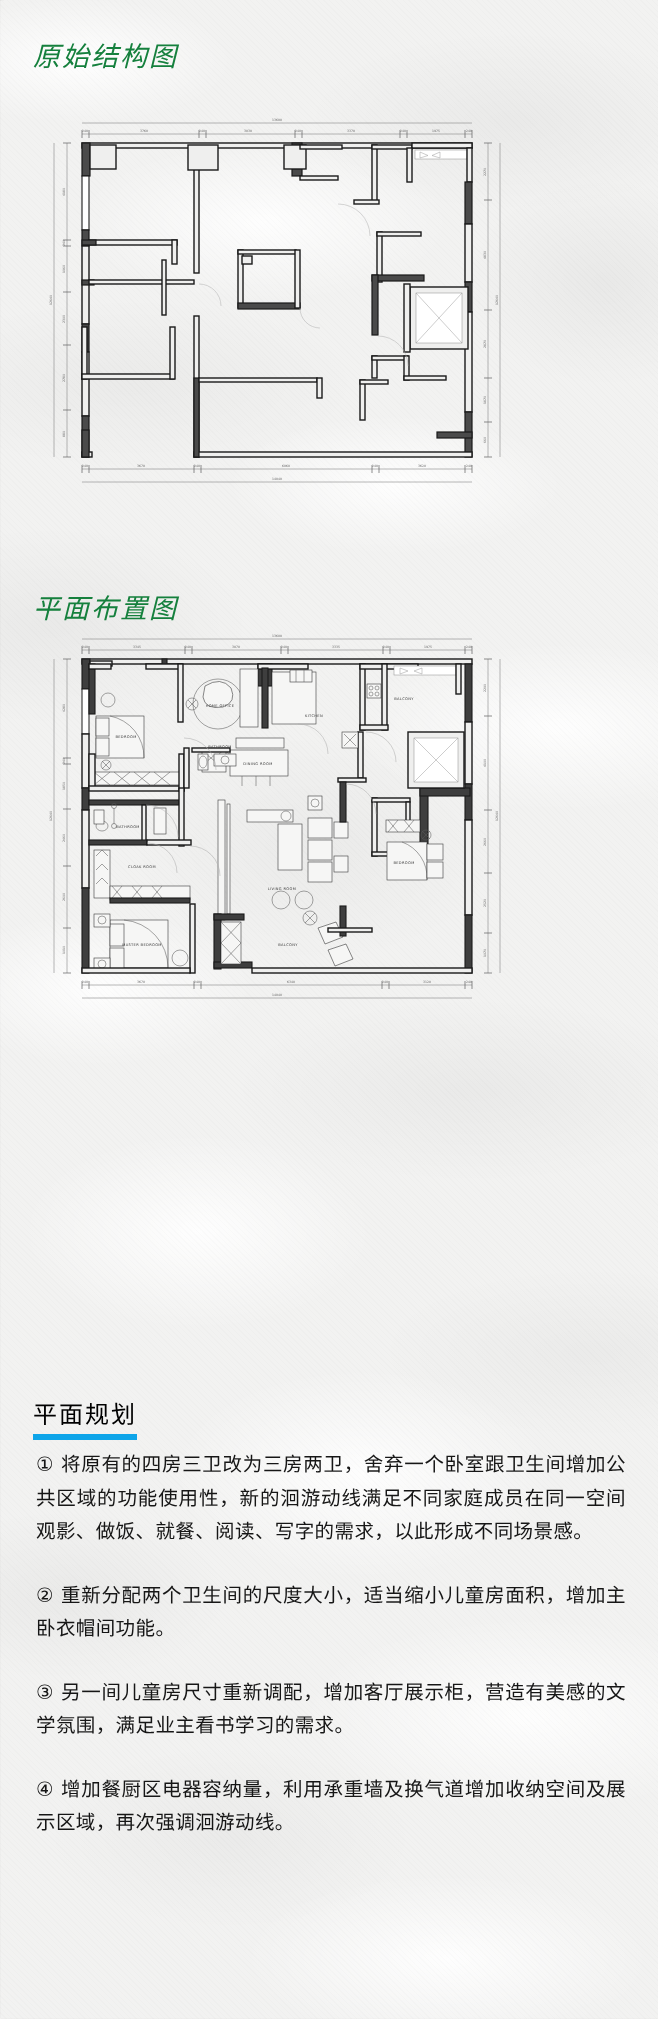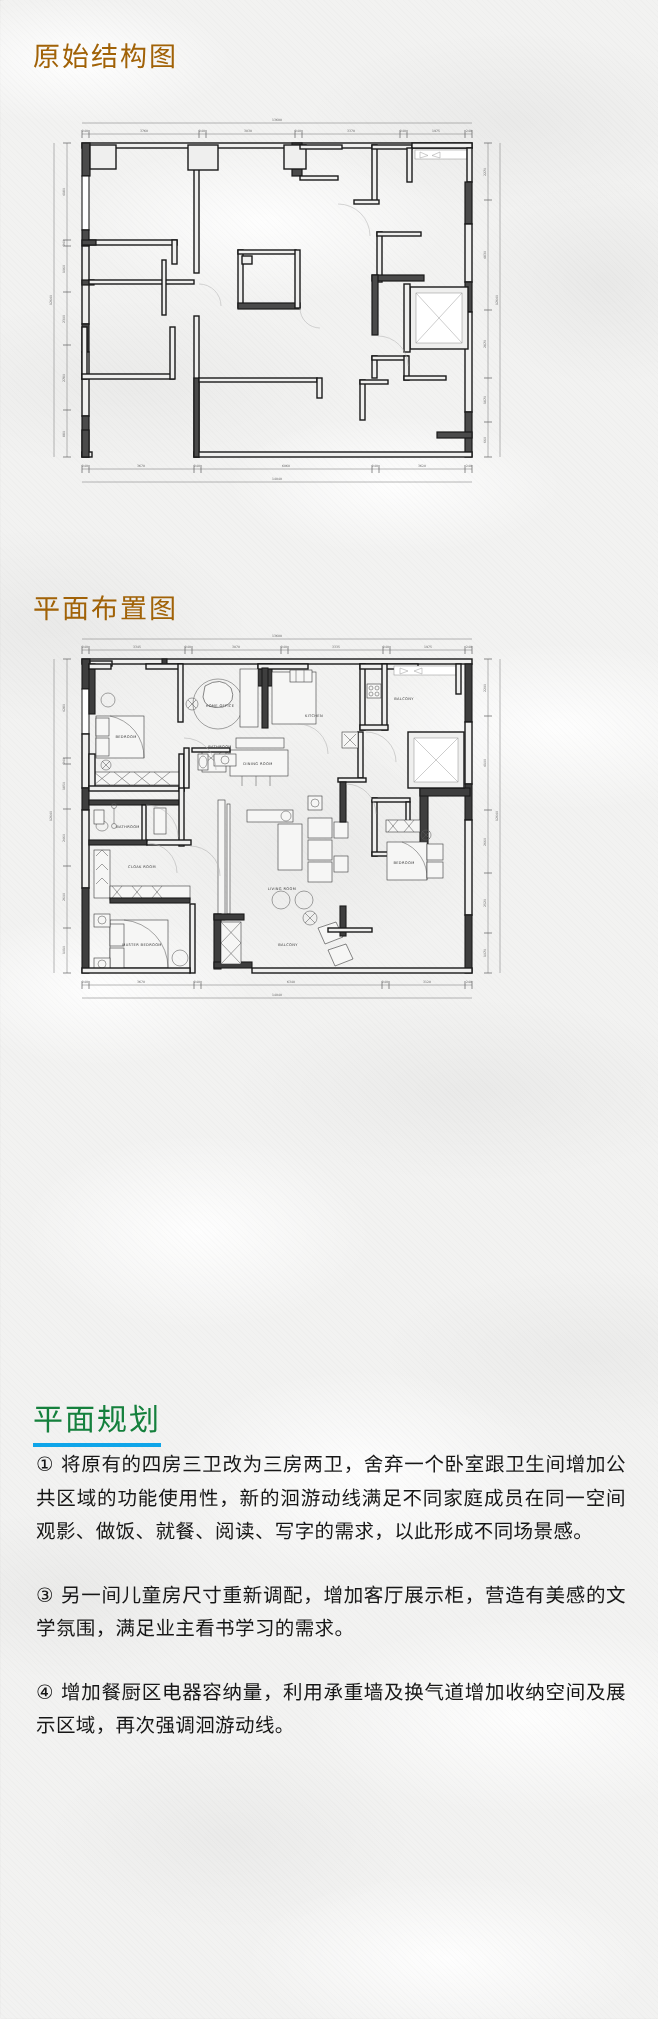--- a/index.html
+++ b/index.html
@@ -51,32 +51,33 @@
       repeating-linear-gradient(45deg, rgba(0,0,0,.012) 0 1px, rgba(0,0,0,0) 1px 4px),
       repeating-linear-gradient(-45deg, rgba(255,255,255,.25) 0 1px, rgba(0,0,0,0) 1px 5px);
     mix-blend-mode: multiply;
     opacity:.9;
   }
 
   #page { position: relative; z-index: 2; }
 
   .section-title {
     font-size: 27px;
-    color: #a16207;
+    color: #15803d;
     letter-spacing: 2px;
     font-weight: 400;
     line-height: 1;
+    font-style: italic;
   }
   .t1 { position:absolute; left:33px; top:44px; }
   .t2 { position:absolute; left:33px; top:596px; }
 
   .plan-heading {
     position:absolute; left:33px; top:1395px;
-    font-size: 30px; color:#15803d; letter-spacing: 2px;
-    border-bottom: 4px solid #0ea5e9;
+    font-size: 24px; color:#000000; letter-spacing: 2px;
+    border-bottom: 6px solid #0ea5e9;
     padding-bottom: 4px;
   }
 
   .plan-wrap { position:absolute; }
   #plan-1 { left:42px; top:112px;  width:470px; height:378px; }
   #plan-2 { left:42px; top:628px;  width:470px; height:378px; }
   .plan-wrap svg { display:block; width:100%; height:100%; }
 
   .notes {
     position:absolute; left:36px; top:1448px; width:590px;
@@ -608,17 +609,18 @@
         <path class="sw" d="M304 156 A30 30 0 0 1 334 186"></path>
         <path class="sw" d="M256 96 A30 30 0 0 1 286 126"></path>
       </g>
     </svg>
   </div>
 
   <div class="plan-heading">平面规划</div>
 
   <div class="notes">
     <p class="note-p">① 将原有的四房三卫改为三房两卫，舍弃一个卧室跟卫生间增加公共区域的功能使用性，新的洄游动线满足不同家庭成员在同一空间观影、做饭、就餐、阅读、写字的需求，以此形成不同场景感。</p>
+    <p class="note-p">② 重新分配两个卫生间的尺度大小，适当缩小儿童房面积，增加主卧衣帽间功能。</p>
     <p class="note-p">③ 另一间儿童房尺寸重新调配，增加客厅展示柜，营造有美感的文学氛围，满足业主看书学习的需求。</p>
     <p class="note-p">④ 增加餐厨区电器容纳量，利用承重墙及换气道增加收纳空间及展示区域，再次强调洄游动线。</p>
   </div>
 
 </div>
 
 </body></html>

